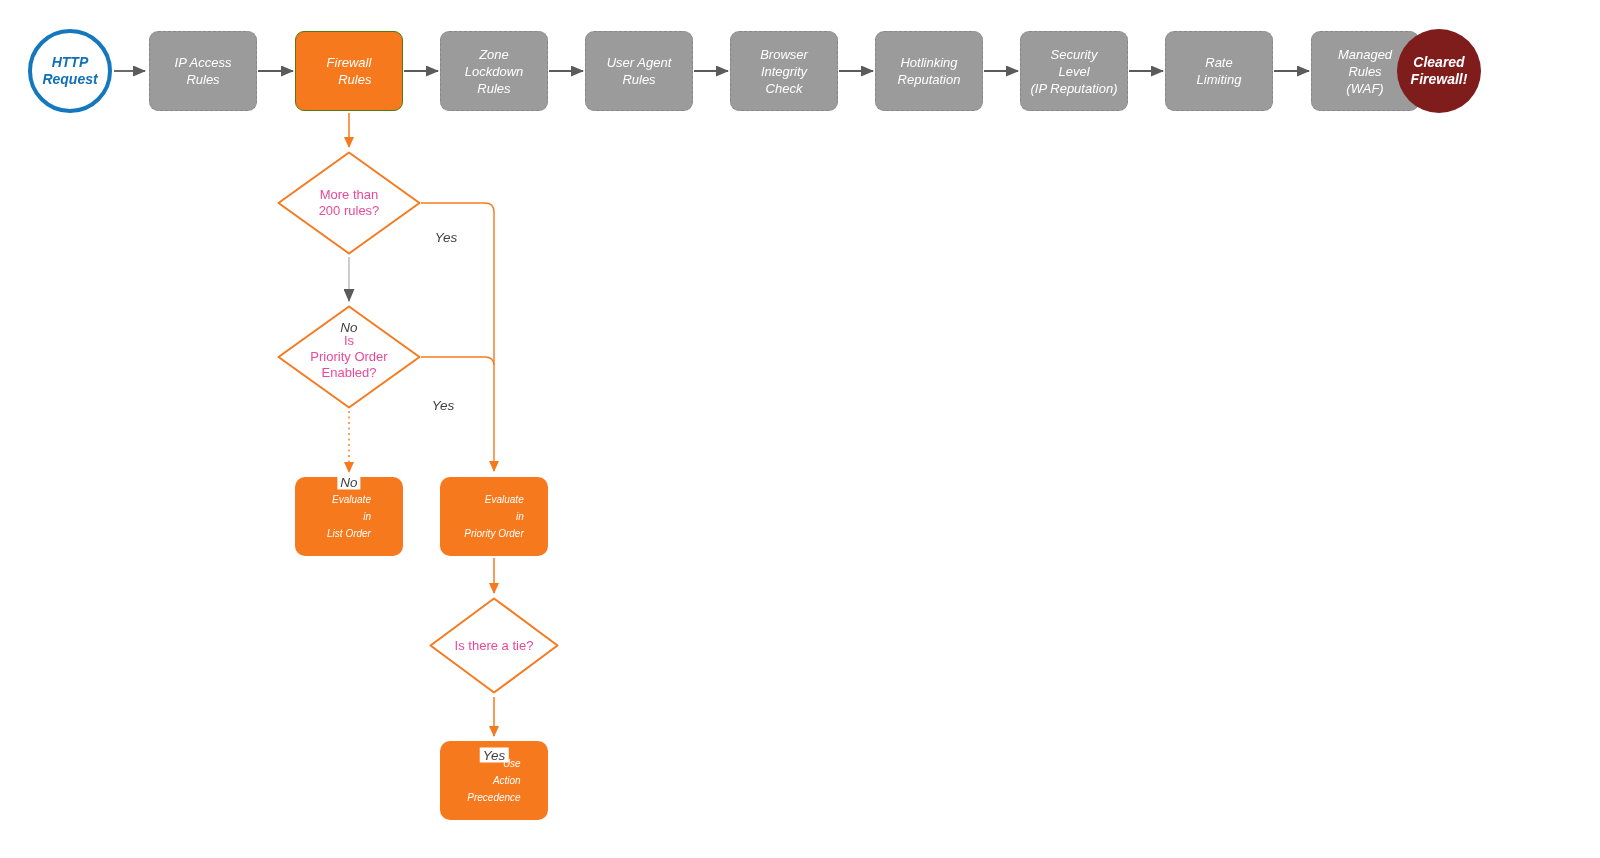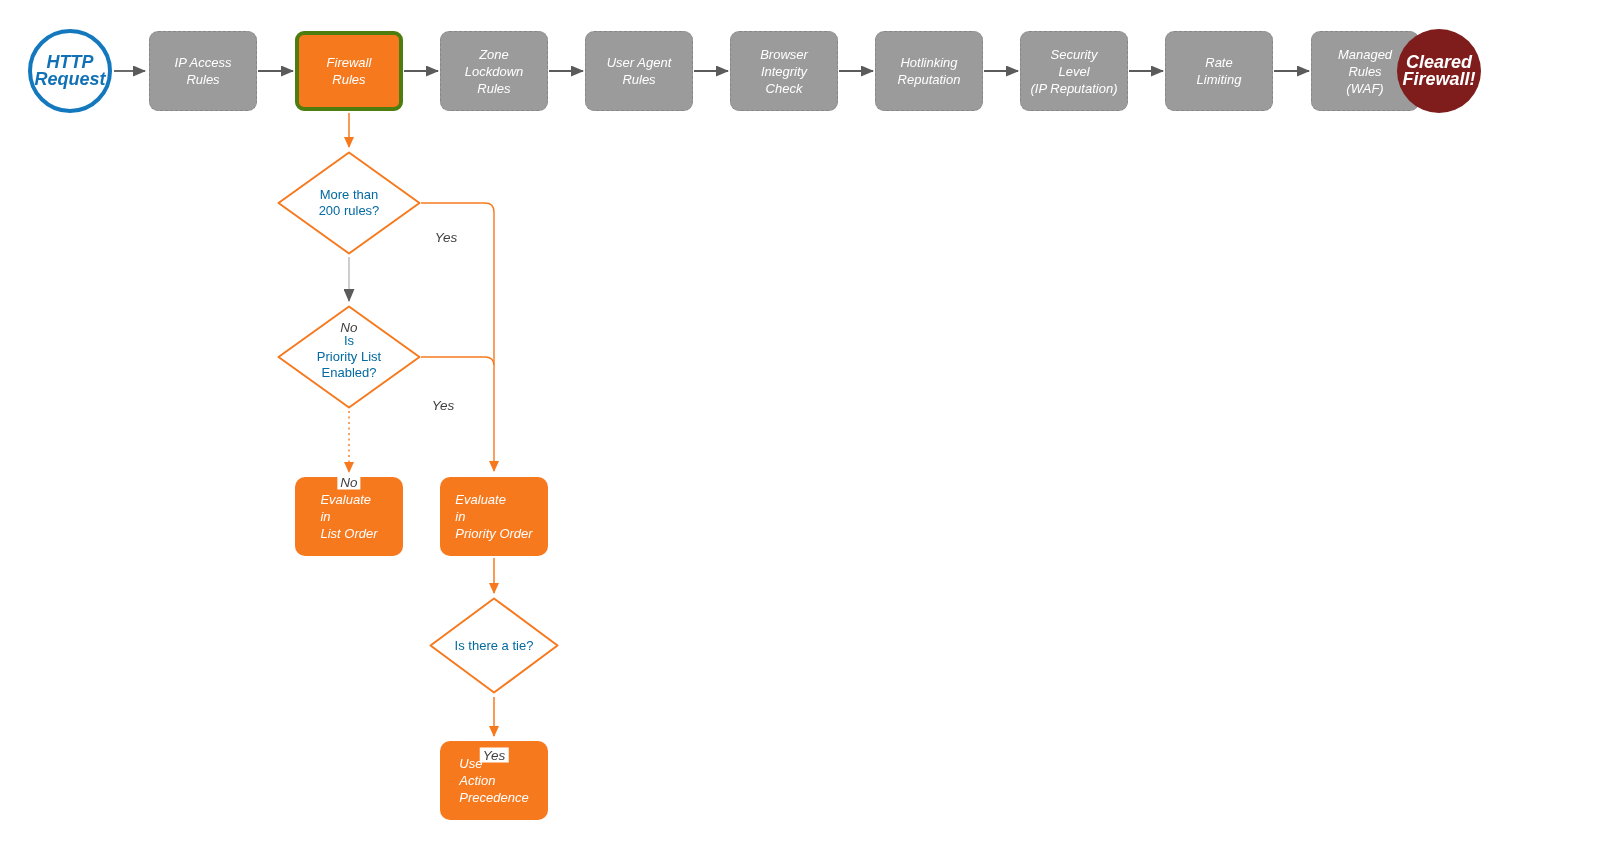--- a/index.html
+++ b/index.html
@@ -10,42 +10,42 @@
   .connectors{position:absolute;left:0;top:0;width:1600px;height:858px;z-index:1;}
   .node{z-index:2;}
 
   .stage{
     position:absolute;top:31px;width:108px;height:80px;box-sizing:border-box;
     background:#9b9b9b;border:1px dashed #868686;border-radius:9px;
     color:#ffffff;font-style:italic;font-size:13px;line-height:17px;
     display:flex;align-items:center;justify-content:center;text-align:center;
     white-space:pre-line;
   }
-  .stage.orange{background:#f7791e;border:4px solid #4d7c0f;}
+  .stage.orange{background:#f7791e;border:1px solid #4d7c0f;text-align:right;}
 
   .action{
     position:absolute;width:108px;height:79px;box-sizing:border-box;
     background:#f7791e;border-radius:10px;
-    color:#ffffff;font-style:italic;font-size:13px;line-height:17px;
-    display:flex;align-items:center;justify-content:center;text-align:left;
+    color:#ffffff;font-style:italic;font-size:10px;line-height:17px;
+    display:flex;align-items:center;justify-content:center;text-align:right;
     white-space:pre-line;
   }
 
   .terminal{
     position:absolute;top:29px;width:84px;height:84px;box-sizing:border-box;border-radius:50%;
     display:flex;align-items:center;justify-content:center;text-align:center;
-    font-weight:bold;font-style:italic;font-size:18px;line-height:17px;white-space:pre-line;
+    font-weight:bold;font-style:italic;font-size:14px;line-height:17px;white-space:pre-line;
   }
   .terminal.start{left:28px;border:4px solid #1478be;background:#ffffff;color:#1171b5;}
   .terminal.end{left:1397px;background:#7f1d1d;color:#ffffff;}
 
   .decision{position:absolute;display:flex;align-items:center;justify-content:center;}
   .decision svg{position:absolute;left:0;top:0;}
   .decision .q{
-    position:relative;z-index:1;color:#0369a1;font-size:13px;line-height:16px;
+    position:relative;z-index:1;color:#ec4899;font-size:13px;line-height:16px;
     text-align:center;white-space:pre-line;
   }
 
   .edge-label{
     position:absolute;transform:translate(-50%,-50%);z-index:3;
     font-style:italic;font-size:13.5px;color:#3f3f3f;background:#ffffff;padding:0 3px;margin-top:48px;
   }
 </style>
 </head>
 <body>
@@ -141,21 +141,21 @@
 200 rules?</div>
   </div>
   <div class="edge-label" style="left:446px;top:189px">Yes</div>
   <div class="edge-label" style="left:349px;top:279px">No</div>
 
   <div class="decision node" style="left:277px;top:305px;width:144px;height:104px">
     <svg width="144" height="104" viewBox="0 0 144 104">
       <polygon points="72,1.5 142.5,52 72,102.5 1.5,52" fill="#ffffff" stroke="#f7791e" stroke-width="2" stroke-linejoin="round"></polygon>
     </svg>
     <div class="q">Is
-Priority List
+Priority Order
 Enabled?</div>
   </div>
   <div class="edge-label" style="left:443px;top:357px">Yes</div>
   <div class="edge-label" style="left:349px;top:434px">No</div>
 
   <div class="action node" style="left:295px;top:477px">
     <span>Evaluate
 in
 List Order</span>
   </div>

